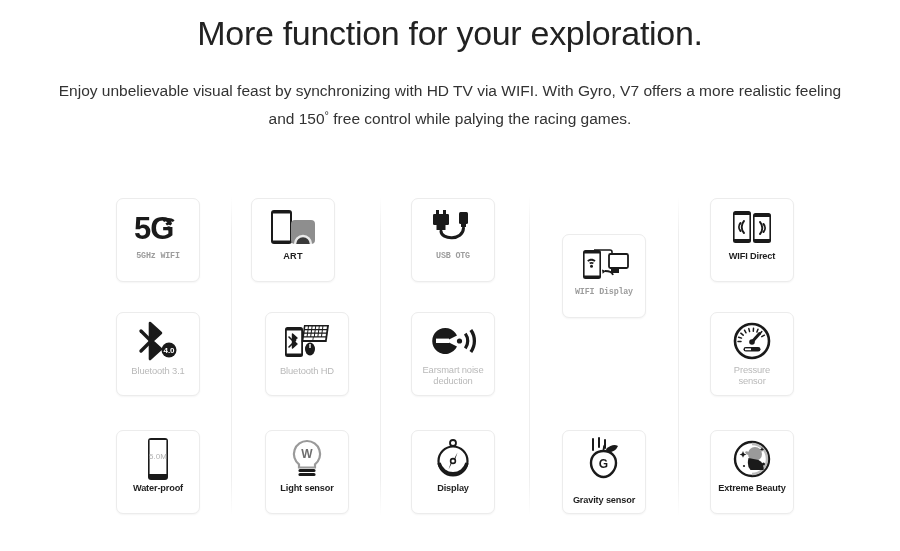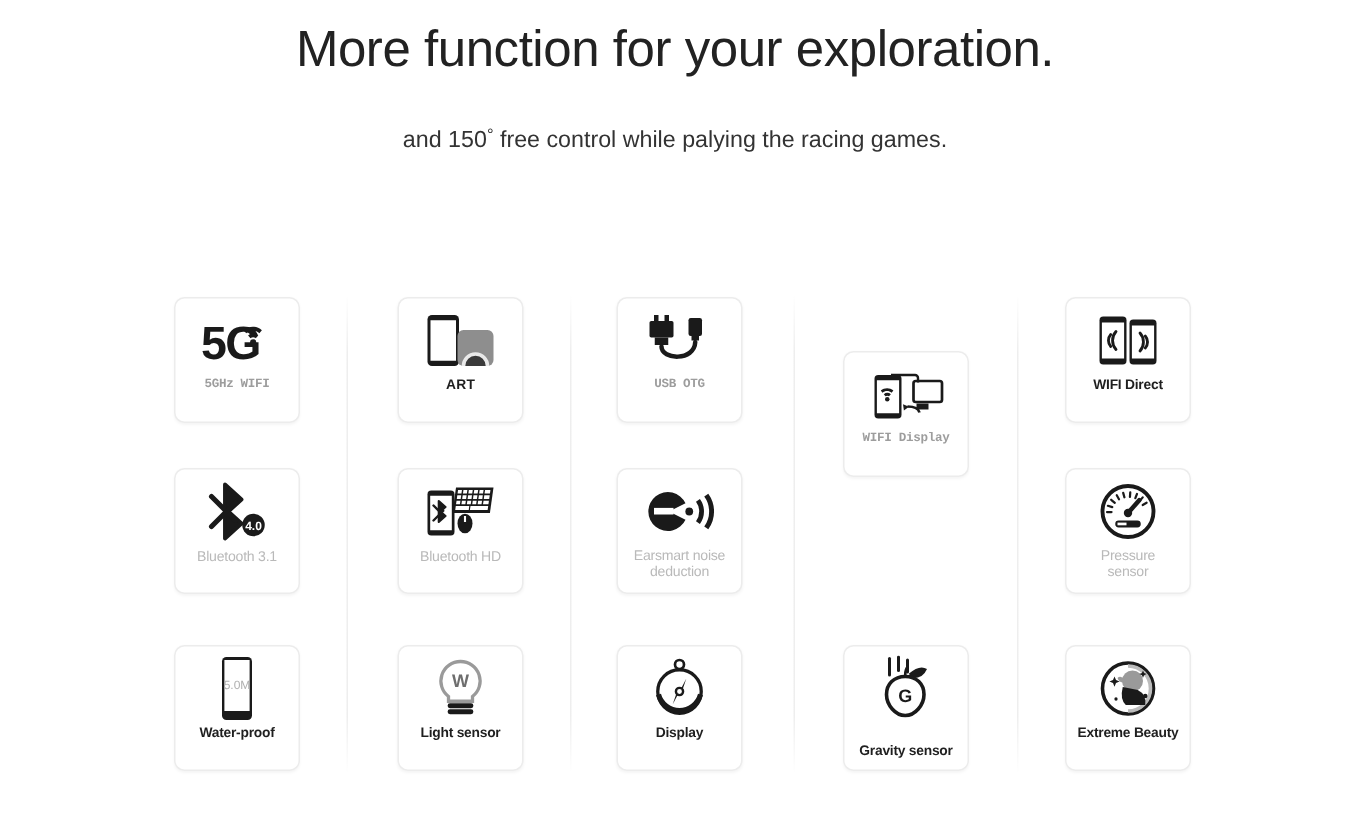--- a/index.html
+++ b/index.html
@@ -154,20 +154,21 @@
   .overflow-label { white-space: nowrap; margin-top: 12px; }
 </style>
 </head>
 <body>
 
 <div class="page">
 
   <div class="headline">More function for your exploration.</div>
 
   <div class="subhead">
+    <span class="line">Enjoy unbelievable visual feast by synchronizing with HD TV via WIFI. With Gyro, V7 offers a more realistic feeling</span>
     <span class="line"><span>and 150</span><span class="deg">°</span><span> free control while palying the racing games.</span></span>
   </div>
 
   <div class="grid">
 
     <div class="divider" style="left:231px;"></div>
     <div class="divider" style="left:380px;"></div>
     <div class="divider" style="left:529px;"></div>
     <div class="divider" style="left:678px;"></div>
 
@@ -182,21 +183,21 @@
                 <path d="M28.5 10.2c3.5-3.1 8.6-3.1 12.1 0l-1.7 1.9c-2.6-2.2-6.2-2.2-8.8 0z"></path>
                 <path d="M31.4 13.6c2-1.7 4.8-1.7 6.8 0l-1.7 1.9c-1.1-.9-2.4-.9-3.5 0z"></path>
                 <circle cx="34.8" cy="18.3" r="2.1"></circle>
               </g>
             </svg>
           </div>
           <div class="label mono blur">5GHz WIFI</div>
         </div>
       </div>
 
-      <div class="cell" style="left:307px;">
+      <div class="cell" style="left:293px;">
         <div class="card">
           <div class="icon-wrap">
             <svg width="52" height="38" viewBox="0 0 52 38">
               <rect x="4" y="2" width="21" height="34" rx="3" fill="#1a1a1a"></rect>
               <rect x="6" y="5.5" width="17" height="27" fill="#fff"></rect>
               <rect x="24" y="12" width="24" height="24" rx="4" fill="#8e8e8e"></rect>
               <path d="M28 36a8 8 0 0 1 16 0z" fill="#3a3a3a"></path>
               <path d="M28 36a8 8 0 0 1 16 0" fill="none" stroke="#e9e9e9" stroke-width="2.4"></path>
             </svg>
           </div>

